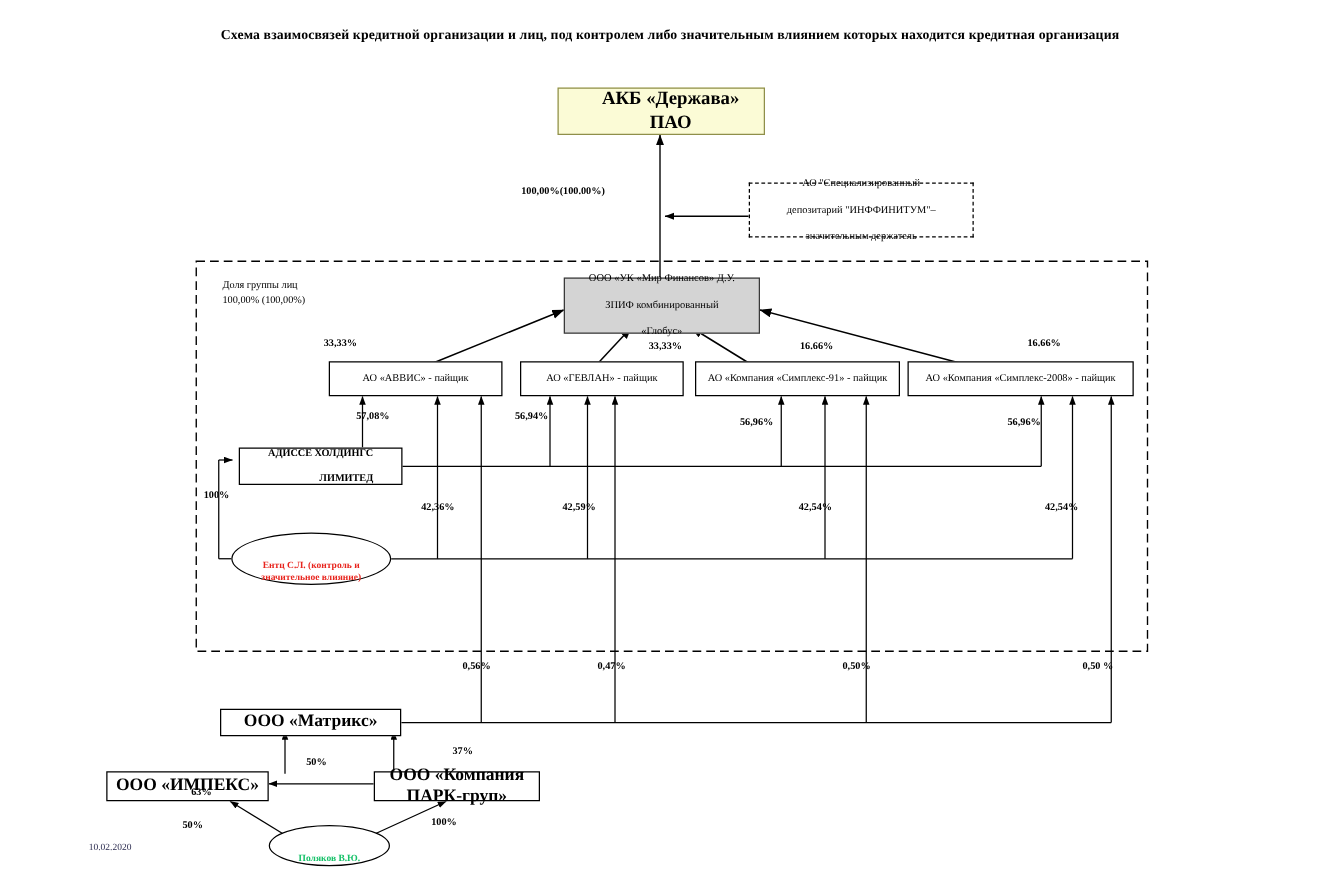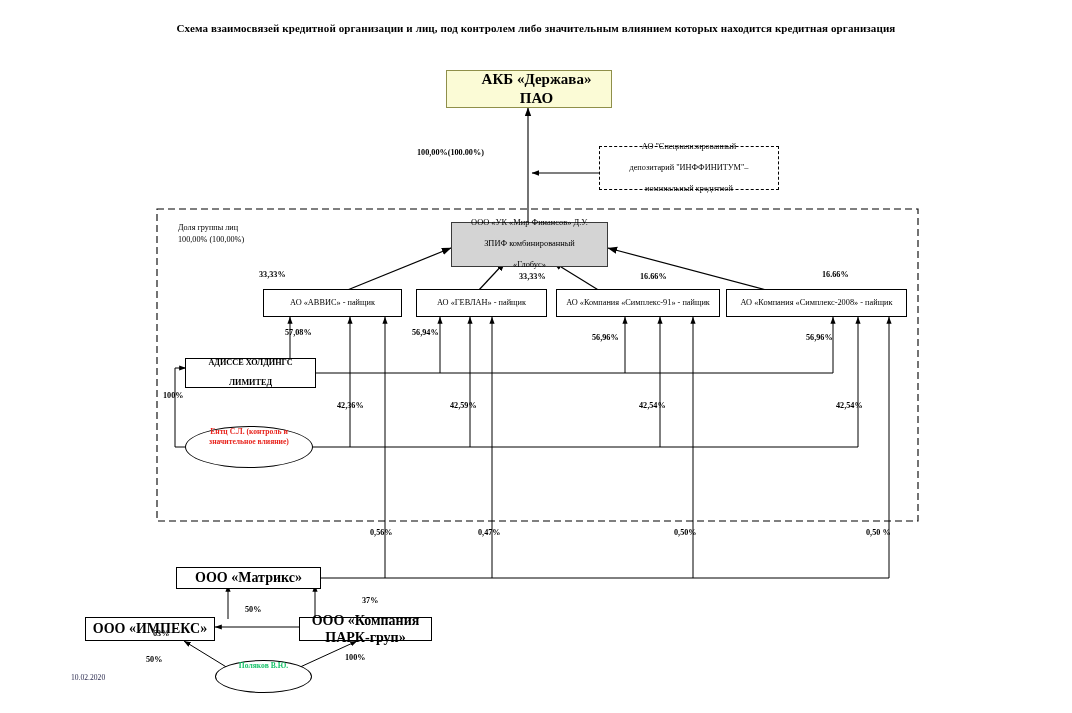--- a/index.html
+++ b/index.html
@@ -33,21 +33,21 @@
   }
   .fund{
     border:1px solid #3a3a3a;background:#d4d4d4;font-size:8.4px;
   }
   .payer{font-size:8.3px;}
   .adisse{font-size:8.2px;font-weight:bold;}
   .lower{font-size:14px;font-weight:bold;}
 
   .oval{
     position:absolute;box-sizing:border-box;
-    display:flex;align-items:flex-start;justify-content:center;text-align:center;
+    display:flex;align-items:flex-end;justify-content:center;text-align:center;
     border:1px solid #000;border-radius:50%;background:#fff;
     font-size:7.6px;font-weight:bold;line-height:1.3;
   }
   .oval.red{color:#e8251e;}
   .oval.green{color:#18c26a;}
 
   .lbl{
     position:absolute;font-size:8.2px;font-weight:bold;white-space:nowrap;
   }
   .grp{
@@ -120,21 +120,21 @@
   <div class="ttl">Схема взаимосвязей кредитной организации и лиц, под контролем либо значительным влиянием которых находится кредитная организация</div>
 
   <div class="box bank" style="left:446px;top:70px;width:166px;height:38px;">
     <span>АКБ «Держава» ПАО</span>
   </div>
 
   <div class="box depo" style="left:599px;top:146px;width:180px;height:44px;">
     <span>
       <span>АО "Специализированный</span><br>
       <span>депозитарий "ИНФФИНИТУМ"–</span><br>
-      <span>номинальный кредитной</span>
+      <span>значительным держатель</span>
     </span>
   </div>
 
   <div class="box fund" style="left:451px;top:222px;width:157px;height:45px;">
     <span>
       <span>ООО «УК «Мир Финансов» Д.У.</span><br>
       <span>ЗПИФ комбинированный</span><br>
       <span>«Глобус»</span>
     </span>
   </div>
@@ -145,21 +145,21 @@
   <div class="box payer" style="left:416px;top:289px;width:131px;height:28px;">
     <span>АО «ГЕВЛАН» - пайщик</span>
   </div>
   <div class="box payer" style="left:556px;top:289px;width:164px;height:28px;">
     <span>АО «Компания «Симплекс-91» - пайщик</span>
   </div>
   <div class="box payer" style="left:726px;top:289px;width:181px;height:28px;">
     <span>АО «Компания «Симплекс-2008» - пайщик</span>
   </div>
 
-  <div class="box adisse" style="left:185px;top:358px;width:131px;height:30px;">
+  <div class="box adisse" style="left:191px;top:358px;width:131px;height:30px;text-align:right;">
     <span>
       <span>АДИССЕ ХОЛДИНГС</span><br>
       <span>ЛИМИТЕД</span>
     </span>
   </div>
 
   <div class="oval red" style="left:185px;top:426px;width:128px;height:42px;">
     <span>
       <span>Ентц С.Л. (контроль и</span><br>
       <span>значительное влияние)</span>

